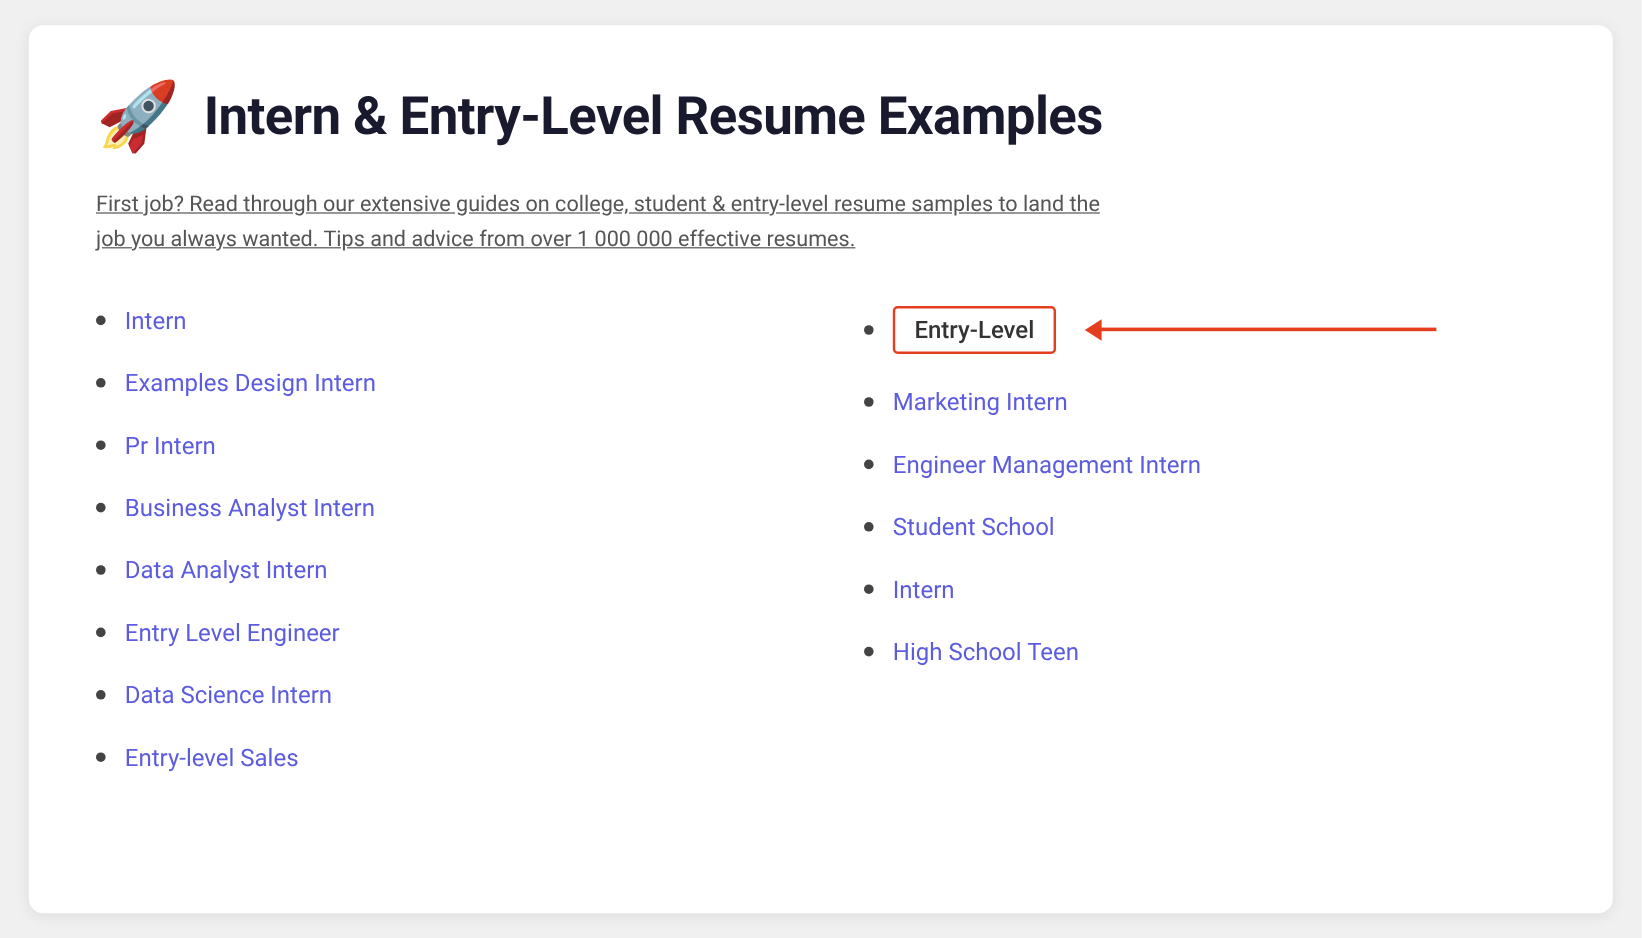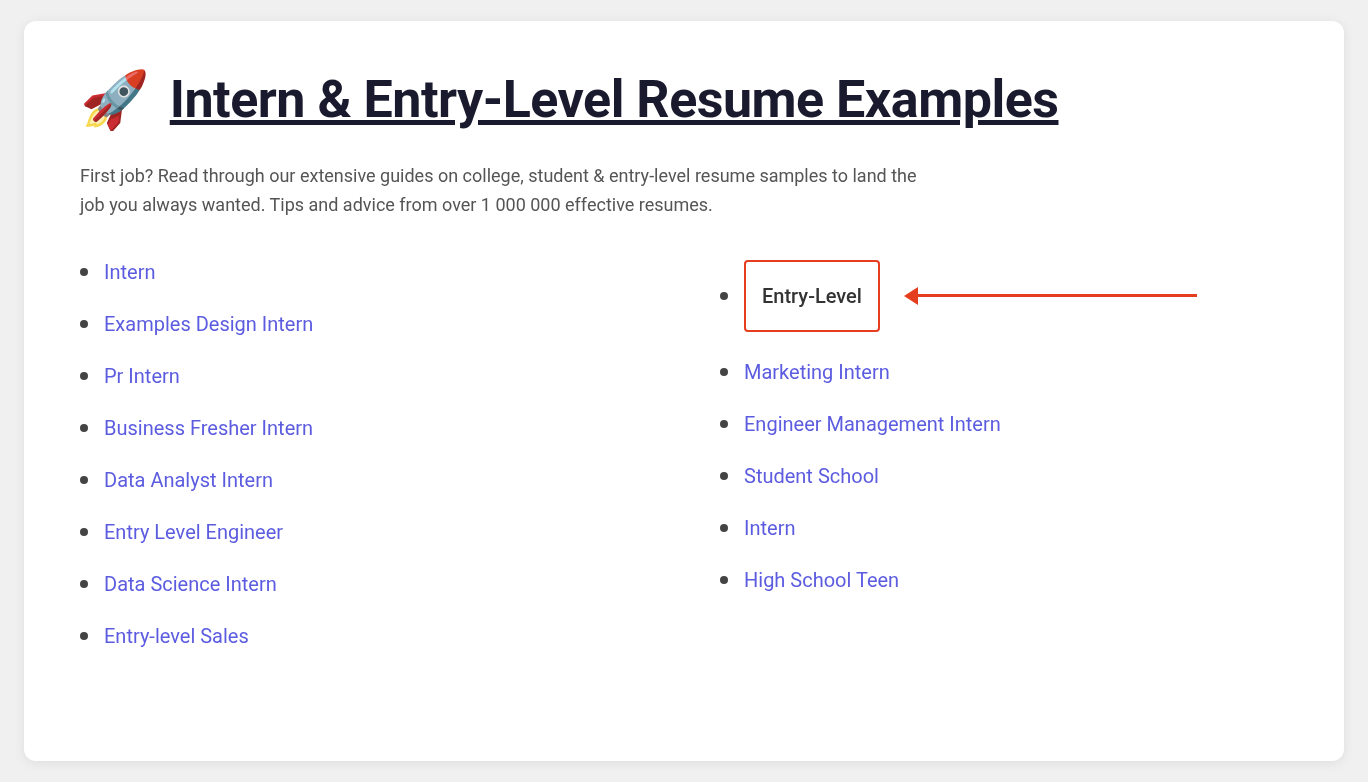--- a/index.html
+++ b/index.html
@@ -32,33 +32,33 @@
       gap: 20px;
       margin-bottom: 32px;
     }
 
     .rocket-icon {
       font-size: 56px;
       line-height: 1;
     }
 
     .page-title {
-      font-size: 52px;
+      font-size: 44px;
       font-weight: 700;
       color: #1a1a2e;
       letter-spacing: -0.5px;
-      text-decoration: underline;
     }
 
     .description {
       font-size: 18px;
       color: #555;
       line-height: 1.6;
       margin-bottom: 40px;
       max-width: 1100px;
+      text-decoration: underline;
     }
 
     .lists-container {
       display: grid;
       grid-template-columns: 1fr 1fr;
       gap: 0 72px;
     }
 
     .list-column {
       list-style: none;
@@ -88,21 +88,21 @@
 
     .entry-level-wrapper {
       display: flex;
       align-items: center;
       gap: 16px;
       position: relative;
     }
 
     .entry-level-box {
       border: 2.5px solid #e53e1e;
-      padding: 22px 16px;
+      padding: 6px 16px;
       border-radius: 4px;
       color: #333;
       font-size: 20px;
       font-weight: 500;
     }
 
     .arrow-container {
       display: flex;
       align-items: center;
       position: absolute;
@@ -151,21 +151,21 @@
         <li>
           <span class="bullet"></span>
           <a class="list-link" href="#">Examples Design Intern</a>
         </li>
         <li>
           <span class="bullet"></span>
           <a class="list-link" href="#">Pr Intern</a>
         </li>
         <li>
           <span class="bullet"></span>
-          <a class="list-link" href="#">Business Fresher Intern</a>
+          <a class="list-link" href="#">Business Analyst Intern</a>
         </li>
         <li>
           <span class="bullet"></span>
           <a class="list-link" href="#">Data Analyst Intern</a>
         </li>
         <li>
           <span class="bullet"></span>
           <a class="list-link" href="#">Entry Level Engineer</a>
         </li>
         <li>

